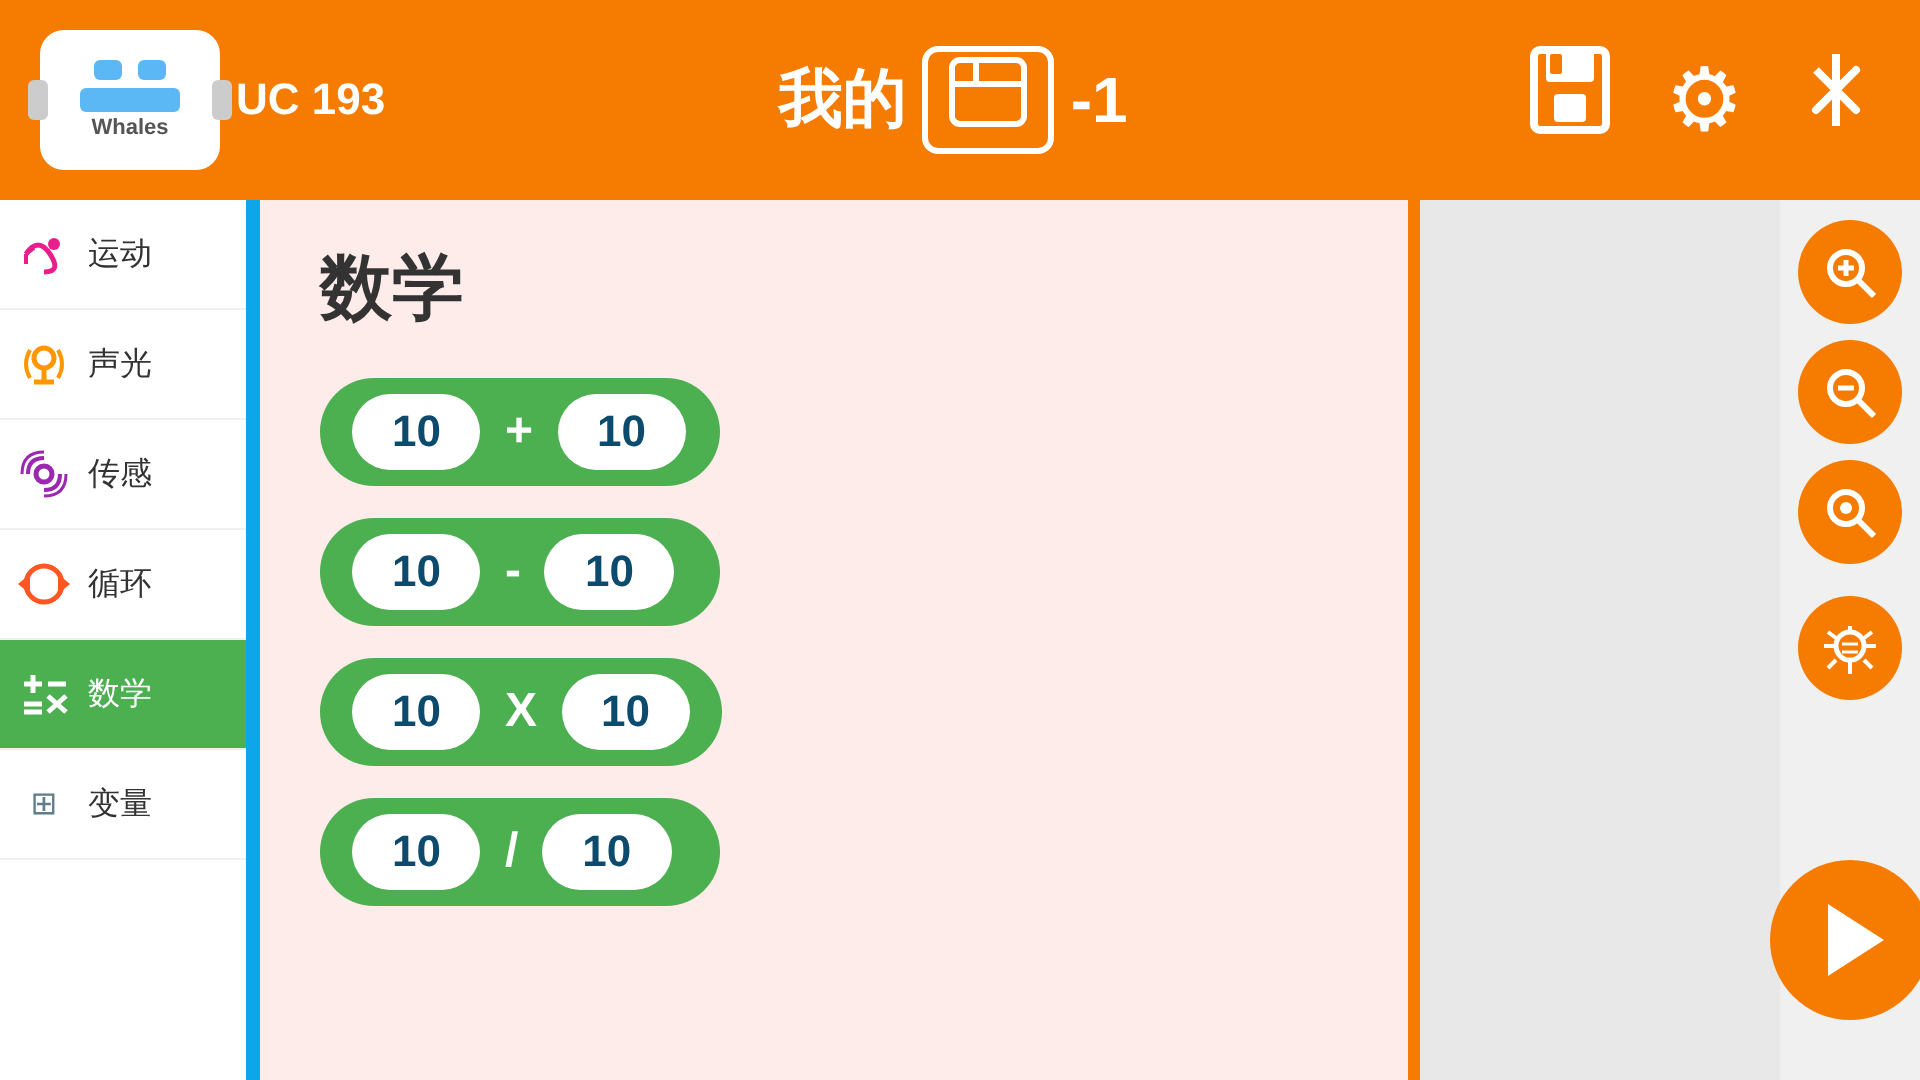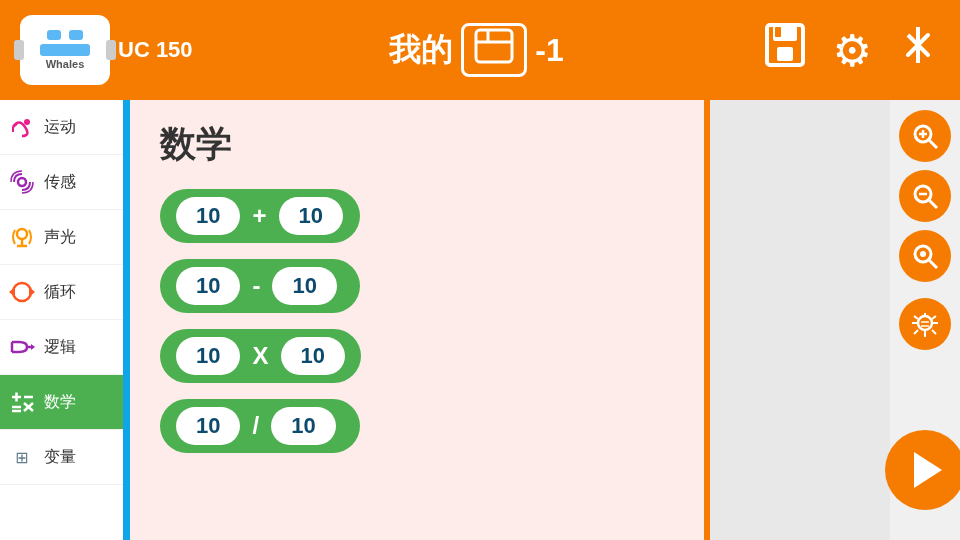--- a/index.html
+++ b/index.html
@@ -263,21 +263,21 @@
   <div class="robot-logo">
     <div class="robot-ear left"></div>
     <div class="robot-ear right"></div>
     <div class="robot-eyes">
       <div class="robot-eye"></div>
       <div class="robot-eye"></div>
     </div>
     <div class="robot-mouth"></div>
     <div class="whales-label">Whales</div>
   </div>
-  <div class="header-title">UC  150</div>
+  <div class="header-title">UC  193</div>
 
   <div class="header-project">
     <span>我的</span>
     <span class="project-box">
       <svg width="40" height="36" viewBox="0 0 40 36" fill="none" xmlns="http://www.w3.org/2000/svg">
         <rect x="2" y="2" width="36" height="32" rx="4" stroke="white" stroke-width="3" fill="none"></rect>
         <line x1="2" y1="14" x2="38" y2="14" stroke="white" stroke-width="3"></line>
         <line x1="14" y1="2" x2="14" y2="14" stroke="white" stroke-width="3"></line>
       </svg>
     </span>
@@ -313,74 +313,61 @@
     <div class="sidebar-item">
       <div class="sidebar-icon" style="color:#E91E8C;">
         <svg width="26" height="26" viewBox="0 0 26 26" fill="none">
           <path d="M4 13 Q10 4 16 13 Q22 22 13 22" stroke="#E91E8C" stroke-width="2.5" fill="none"></path>
           <circle cx="18" cy="8" r="3" fill="#E91E8C"></circle>
           <line x1="4" y1="13" x2="8" y2="10" stroke="#E91E8C" stroke-width="2"></line>
           <line x1="4" y1="13" x2="4" y2="18" stroke="#E91E8C" stroke-width="2"></line>
         </svg>
       </div>
       <span class="sidebar-label">运动</span>
+    </div>
+
+    <div class="sidebar-item">
+      <div class="sidebar-icon" style="color:#FF9800;">
+        <svg width="26" height="26" viewBox="0 0 26 26" fill="none">
+          <circle cx="13" cy="10" r="5" stroke="#FF9800" stroke-width="2.5" fill="none"></circle>
+          <line x1="13" y1="15" x2="13" y2="22" stroke="#FF9800" stroke-width="2.5"></line>
+          <line x1="8" y1="22" x2="18" y2="22" stroke="#FF9800" stroke-width="2.5"></line>
+          <path d="M6 6 Q2 13 6 20" stroke="#FF9800" stroke-width="2" fill="none"></path>
+          <path d="M20 6 Q24 13 20 20" stroke="#FF9800" stroke-width="2" fill="none"></path>
+        </svg>
+      </div>
+      <span class="sidebar-label">声光</span>
     </div>
 
     <div class="sidebar-item">
       <div class="sidebar-icon" style="color:#9C27B0;">
         <svg width="26" height="26" viewBox="0 0 26 26" fill="none">
           <circle cx="13" cy="13" r="4" stroke="#9C27B0" stroke-width="2.5" fill="none"></circle>
           <path d="M5 13 Q5 5 13 5" stroke="#9C27B0" stroke-width="2" fill="none"></path>
           <path d="M13 21 Q21 21 21 13" stroke="#9C27B0" stroke-width="2" fill="none"></path>
           <path d="M2 13 Q2 2 13 2" stroke="#9C27B0" stroke-width="1.5" fill="none"></path>
           <path d="M13 24 Q24 24 24 13" stroke="#9C27B0" stroke-width="1.5" fill="none"></path>
         </svg>
       </div>
       <span class="sidebar-label">传感</span>
     </div>
 
-    <div class="sidebar-item">
-      <div class="sidebar-icon" style="color:#FF9800;">
-        <svg width="26" height="26" viewBox="0 0 26 26" fill="none">
-          <circle cx="13" cy="10" r="5" stroke="#FF9800" stroke-width="2.5" fill="none"></circle>
-          <line x1="13" y1="15" x2="13" y2="22" stroke="#FF9800" stroke-width="2.5"></line>
-          <line x1="8" y1="22" x2="18" y2="22" stroke="#FF9800" stroke-width="2.5"></line>
-          <path d="M6 6 Q2 13 6 20" stroke="#FF9800" stroke-width="2" fill="none"></path>
-          <path d="M20 6 Q24 13 20 20" stroke="#FF9800" stroke-width="2" fill="none"></path>
-        </svg>
-      </div>
-      <span class="sidebar-label">声光</span>
-    </div>
-
 
     <div class="sidebar-item">
       <div class="sidebar-icon" style="color:#FF5722;">
         <svg width="26" height="26" viewBox="0 0 26 26" fill="none">
           <path d="M4 13 A9 9 0 0 1 22 13" stroke="#FF5722" stroke-width="2.5" fill="none"></path>
           <path d="M22 13 A9 9 0 0 1 4 13" stroke="#FF5722" stroke-width="2.5" fill="none"></path>
           <polygon points="20,8 26,13 20,18" fill="#FF5722"></polygon>
           <polygon points="6,8 0,13 6,18" fill="#FF5722"></polygon>
         </svg>
       </div>
       <span class="sidebar-label">循环</span>
     </div>
 
-    <div class="sidebar-item">
-      <div class="sidebar-icon" style="color:#9C27B0;">
-        <svg width="26" height="26" viewBox="0 0 26 26" fill="none">
-          <line x1="3" y1="8" x2="10" y2="8" stroke="#9C27B0" stroke-width="2.5"></line>
-          <line x1="3" y1="18" x2="10" y2="18" stroke="#9C27B0" stroke-width="2.5"></line>
-          <line x1="3" y1="8" x2="3" y2="18" stroke="#9C27B0" stroke-width="2.5"></line>
-          <path d="M10 8 Q18 8 18 13 Q18 18 10 18" stroke="#9C27B0" stroke-width="2.5" fill="none"></path>
-          <line x1="18" y1="13" x2="24" y2="13" stroke="#9C27B0" stroke-width="2.5"></line>
-          <polygon points="22,10 26,13 22,16" fill="#9C27B0"></polygon>
-        </svg>
-      </div>
-      <span class="sidebar-label">逻辑</span>
-    </div>
 
     <div class="sidebar-item active">
       <div class="sidebar-icon" style="color:white;">
         <svg width="26" height="26" viewBox="0 0 26 26" fill="none">
           <line x1="3" y1="8" x2="12" y2="8" stroke="white" stroke-width="2.5"></line>
           <line x1="7.5" y1="3.5" x2="7.5" y2="12.5" stroke="white" stroke-width="2.5"></line>
           <line x1="15" y1="8" x2="24" y2="8" stroke="white" stroke-width="2.5"></line>
           <line x1="3" y1="18" x2="12" y2="18" stroke="white" stroke-width="2.5"></line>
           <line x1="3" y1="22" x2="12" y2="22" stroke="white" stroke-width="2.5"></line>
           <line x1="15" y1="14" x2="24" y2="22" stroke="white" stroke-width="2.5"></line>

